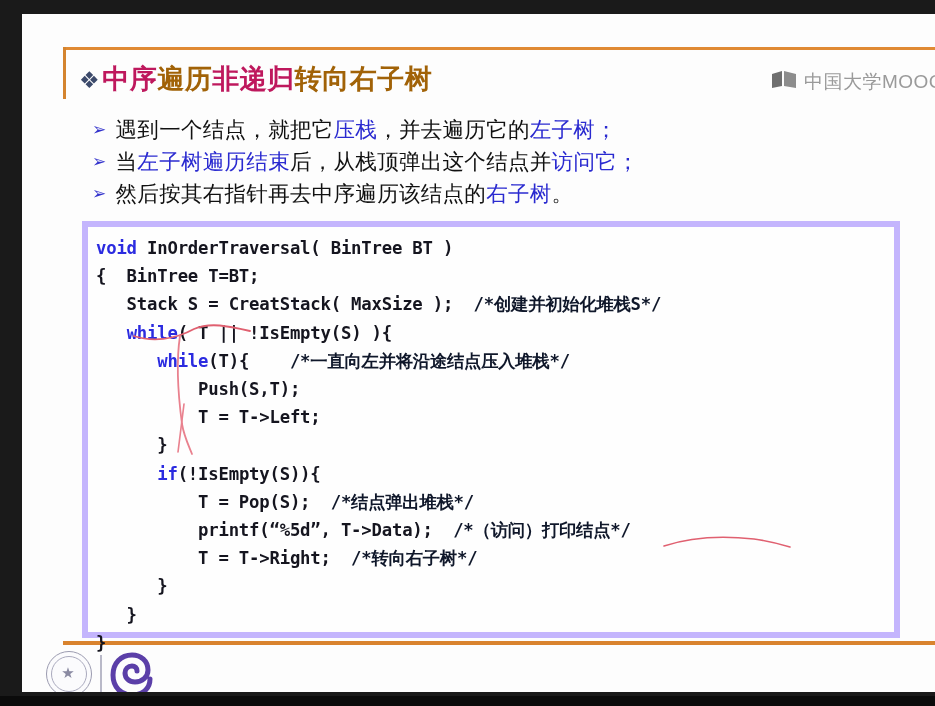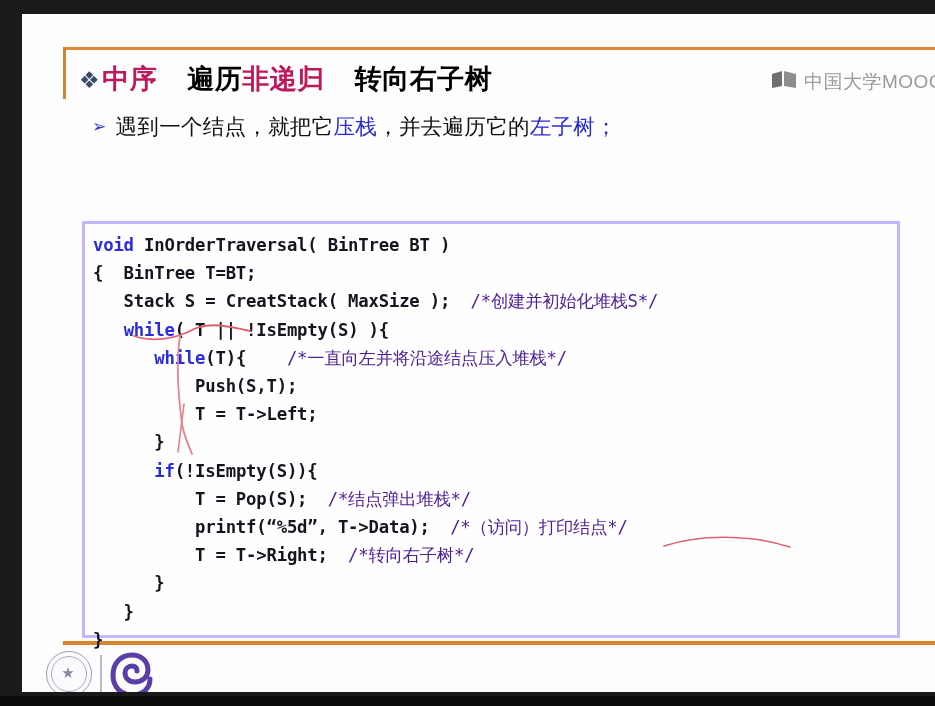--- a/index.html
+++ b/index.html
@@ -65,33 +65,33 @@
     font-weight: bold;
     white-space: nowrap;
     letter-spacing: 0.5px;
   }
   .title .bullet {
     color: #3c4a6b;
     font-size: 23px;
     margin-right: 2px;
   }
   .t-blue { color: #be185d; }
-  .t-black { color: #000000; margin-left: 30px; }
+  .t-black { color: #a16207; }
 
   
   .bullets {
     position: absolute;
     left: 70px;
     top: 101px;
     width: 800px;
   }
   .bline {
     display: block;
     font-size: 21.5px;
-    line-height: 24px;
+    line-height: 30px;
     white-space: nowrap;
     color: #111;
     letter-spacing: 0.3px;
   }
   .arrow {
     color: #3333cc;
     font-size: 17px;
     margin-right: 9px;
     position: relative;
     top: -2px;
@@ -100,39 +100,39 @@
   .b-black { color: #111; }
 
   
   .codebox {
     position: absolute;
     left: 60px;
     top: 207px;
     width: 818px;
     height: 417px;
     background: #fefefe;
-    border: 3px solid #c4b5fd;
+    border: 6px solid #c4b5fd;
     box-sizing: border-box;
   }
   .code {
     position: absolute;
     left: 8px;
     top: 7px;
     font-family: "DejaVu Sans Mono", "Liberation Mono", monospace;
     font-size: 17.3px;
     line-height: 28.2px;
     white-space: pre;
     font-weight: bold;
     color: #15151f;
     letter-spacing: -0.2px;
   }
   .code .kw { color: #2b2be0; }
   .code .cmt {
-    color: #4c1d95;
-    font-weight: normal;
+    color: #0f172a;
+    font-weight: bold;
   }
 
   
   .mark {
     position: absolute;
     pointer-events: none;
   }
   .mark-under-while { left: 110px; top: 306px; }
   .mark-brace { left: 148px; top: 318px; }
   .mark-right { left: 640px; top: 518px; }
@@ -219,21 +219,27 @@
     <div class="title">
       <span class="bullet">❖</span><span class="t-blue">中序</span><span class="t-black">遍历</span><span class="t-blue">非递归</span><span class="t-black">转向右子树</span>
     </div>
 
     <div class="bullets">
 
       <div class="bline">
         <span class="arrow">➢</span><span class="b-black">遇到一个结点，就把它</span><span class="b-blue">压栈</span><span class="b-black">，并去遍历它的</span><span class="b-blue">左子树</span><span class="b-blue">；</span>
       </div>
 
-
+      <div class="bline">
+        <span class="arrow">➢</span><span class="b-black">当</span><span class="b-blue">左子树遍历结束</span><span class="b-black">后，从栈顶弹出这个结点并</span><span class="b-blue">访问它</span><span class="b-blue">；</span>
+      </div>
+
+      <div class="bline">
+        <span class="arrow">➢</span><span class="b-black">然后按其右指针再去中序遍历该结点的</span><span class="b-blue">右子树</span><span class="b-black">。</span>
+      </div>
 
     </div>
 
     <div class="codebox">
       <div class="code" id="code-body"><div><span class="kw">void</span><span> InOrderTraversal( BinTree BT )</span></div><div><span>{  BinTree T=BT;</span></div><div><span>   Stack S = CreatStack( MaxSize );  </span><span class="cmt">/*创建并初始化堆栈S*/</span></div><div><span>   </span><span class="kw">while</span><span>( T || !IsEmpty(S) ){</span></div><div><span>      </span><span class="kw">while</span><span>(T){    </span><span class="cmt">/*一直向左并将沿途结点压入堆栈*/</span></div><div><span>          Push(S,T);</span></div><div><span>          T = T-&gt;Left;</span></div><div><span>      }</span></div><div><span>      </span><span class="kw">if</span><span>(!IsEmpty(S)){</span></div><div><span>          T = Pop(S);  </span><span class="cmt">/*结点弹出堆栈*/</span></div><div><span>          printf(“%5d”, T-&gt;Data);  </span><span class="cmt">/*（访问）打印结点*/</span></div><div><span>          T = T-&gt;Right;  </span><span class="cmt">/*转向右子树*/</span></div><div><span>      }</span></div><div><span>   }</span></div><div><span>}</span></div></div>
     </div>
 
     <svg class="mark mark-under-while" width="130" height="26">
       <path d="M2,16 C20,22 42,20 62,9 C78,2 96,6 118,11" stroke="#e06070" stroke-width="1.8" fill="none" stroke-linecap="round"></path>
     </svg>

